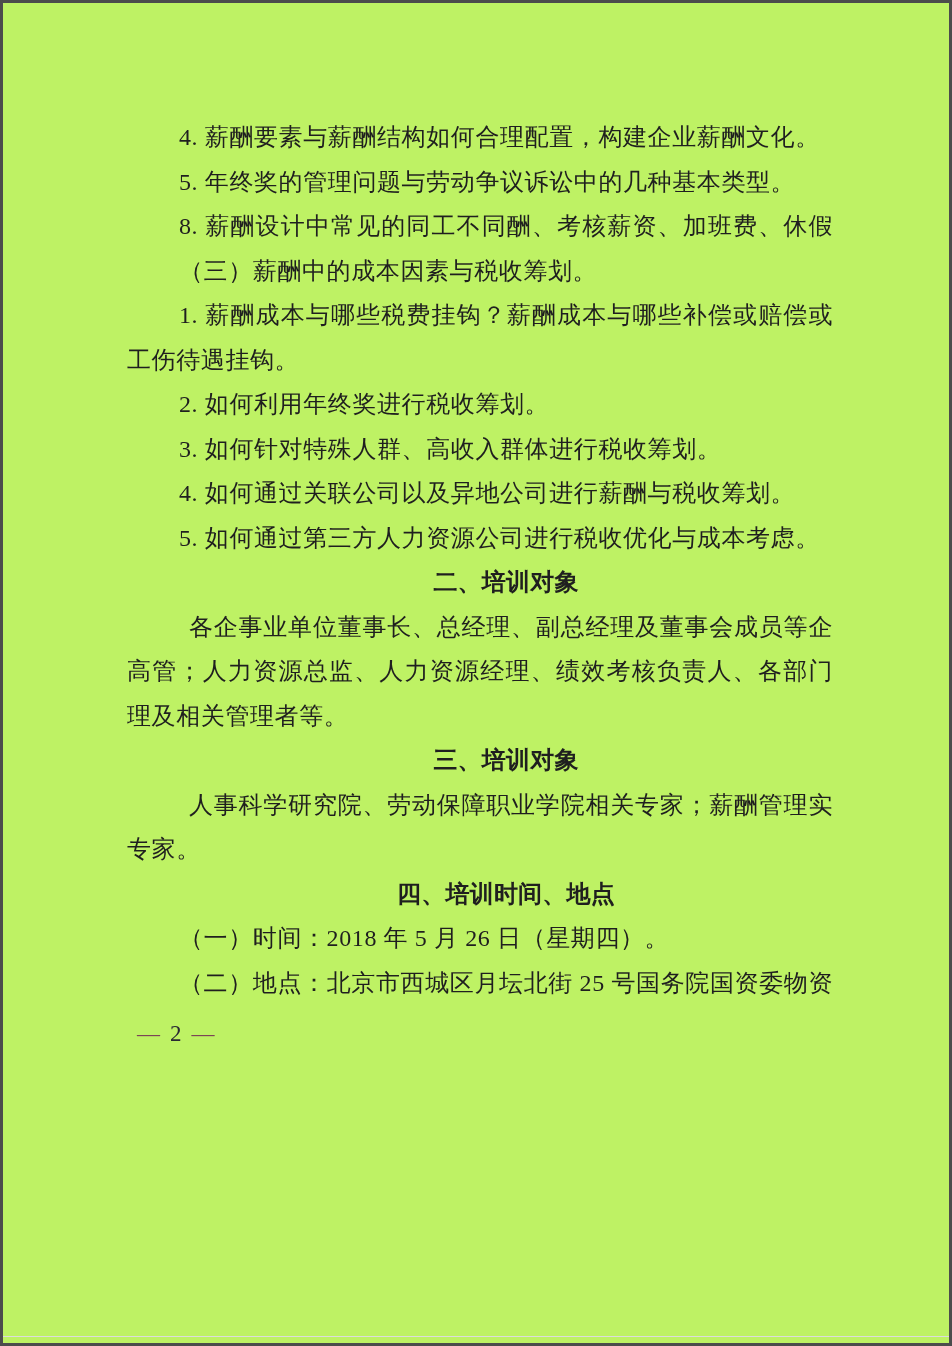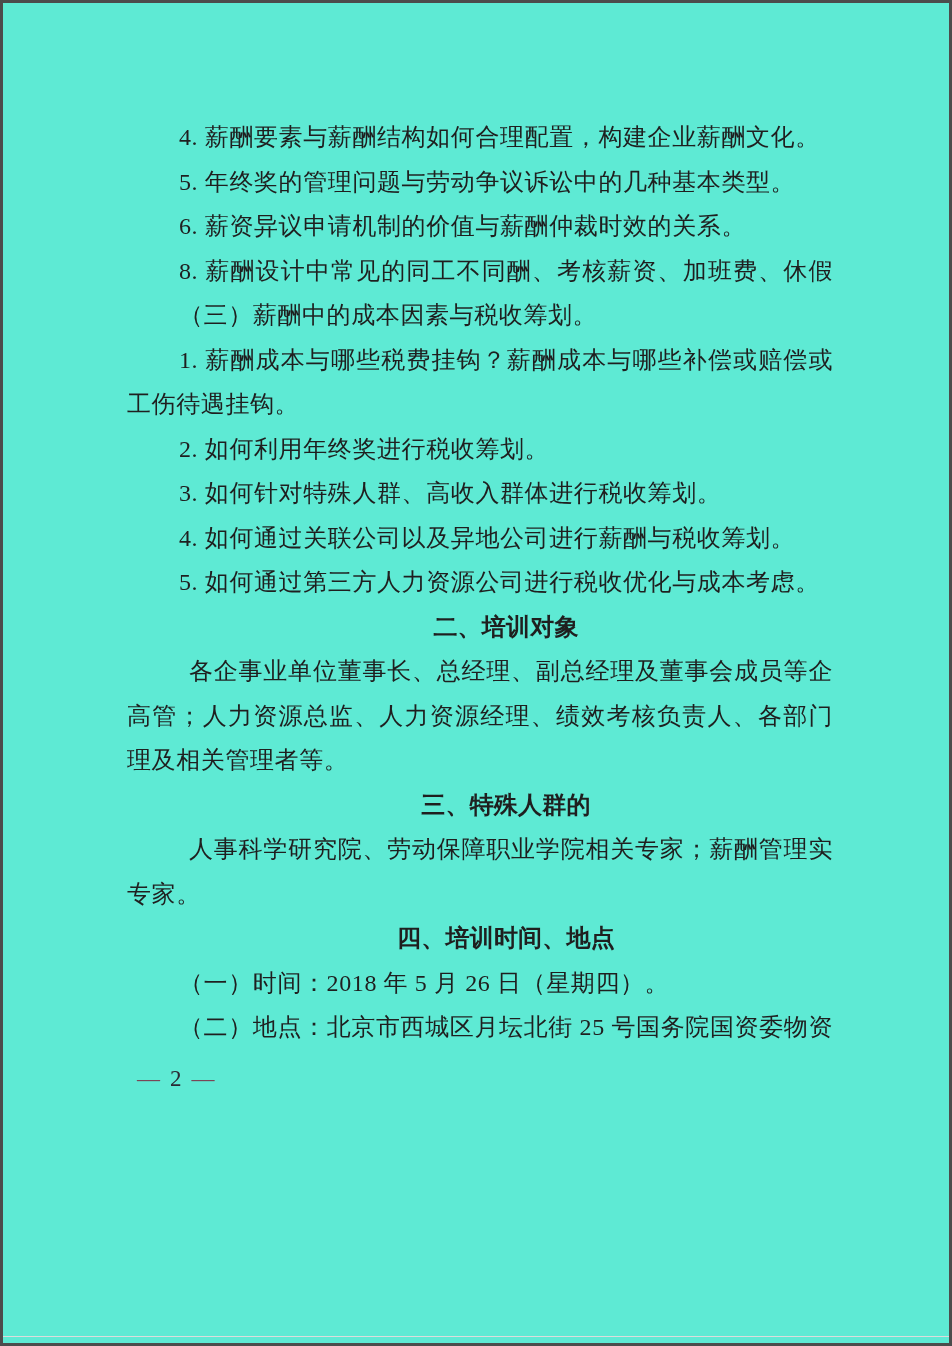--- a/index.html
+++ b/index.html
@@ -5,21 +5,21 @@
   html, body {
     margin: 0;
     padding: 0;
     background: #e9e9e9;
   }
   .page {
     position: relative;
     width: 952px;
     height: 1346px;
     box-sizing: border-box;
-    background: #5eead4;
+    background: #bef264;
     border: 3px solid #4c4c4c;
     overflow: hidden;
     font-family: "Liberation Serif", "DejaVu Serif", serif;
     color: #1f1f1f;
   }
   .content {
     padding: 112px 116px 0 124px;
     font-size: 24px;
     letter-spacing: 0.6px;
   }
@@ -62,34 +62,33 @@
     background: #dcdcdc;
   }
 </style>
 </head>
 <body>
 
 <div class="page">
   <div class="content">
     <div class="line ind1">4. 薪酬要素与薪酬结构如何合理配置，构建企业薪酬文化。</div>
     <div class="line ind1">5. 年终奖的管理问题与劳动争议诉讼中的几种基本类型。</div>
-    <div class="line ind1">6. 薪资异议申请机制的价值与薪酬仲裁时效的关系。</div>
     <div class="line ind1 fill">8. 薪酬设计中常见的同工不同酬、考核薪资、加班费、休假补</div>
     <div class="line ind1">（三）薪酬中的成本因素与税收筹划。</div>
     <div class="line ind1 fill">1. 薪酬成本与哪些税费挂钩？薪酬成本与哪些补偿或赔偿或</div>
     <div class="line">工伤待遇挂钩。</div>
     <div class="line ind1">2. 如何利用年终奖进行税收筹划。</div>
     <div class="line ind1">3. 如何针对特殊人群、高收入群体进行税收筹划。</div>
     <div class="line ind1">4. 如何通过关联公司以及异地公司进行薪酬与税收筹划。</div>
     <div class="line ind1">5. 如何通过第三方人力资源公司进行税收优化与成本考虑。</div>
     <div class="line ind1 heading">二、培训对象</div>
     <div class="line ind2 fill">各企事业单位董事长、总经理、副总经理及董事会成员等企业</div>
     <div class="line fill">高管；人力资源总监、人力资源经理、绩效考核负责人、各部门经</div>
     <div class="line">理及相关管理者等。</div>
-    <div class="line ind1 heading">三、特殊人群的</div>
+    <div class="line ind1 heading">三、培训对象</div>
     <div class="line ind2 fill">人事科学研究院、劳动保障职业学院相关专家；薪酬管理实战</div>
     <div class="line">专家。</div>
     <div class="line ind1 heading">四、培训时间、地点</div>
     <div class="line ind1">（一）时间：2018 年 5 月 26 日（星期四）。</div>
     <div class="line ind1 fill">（二）地点：北京市西城区月坛北街 25 号国务院国资委物资机</div>
   </div>
 
   <div class="page-num">
     <span class="dash">—</span><span>2</span><span class="dash">—</span>
   </div>

